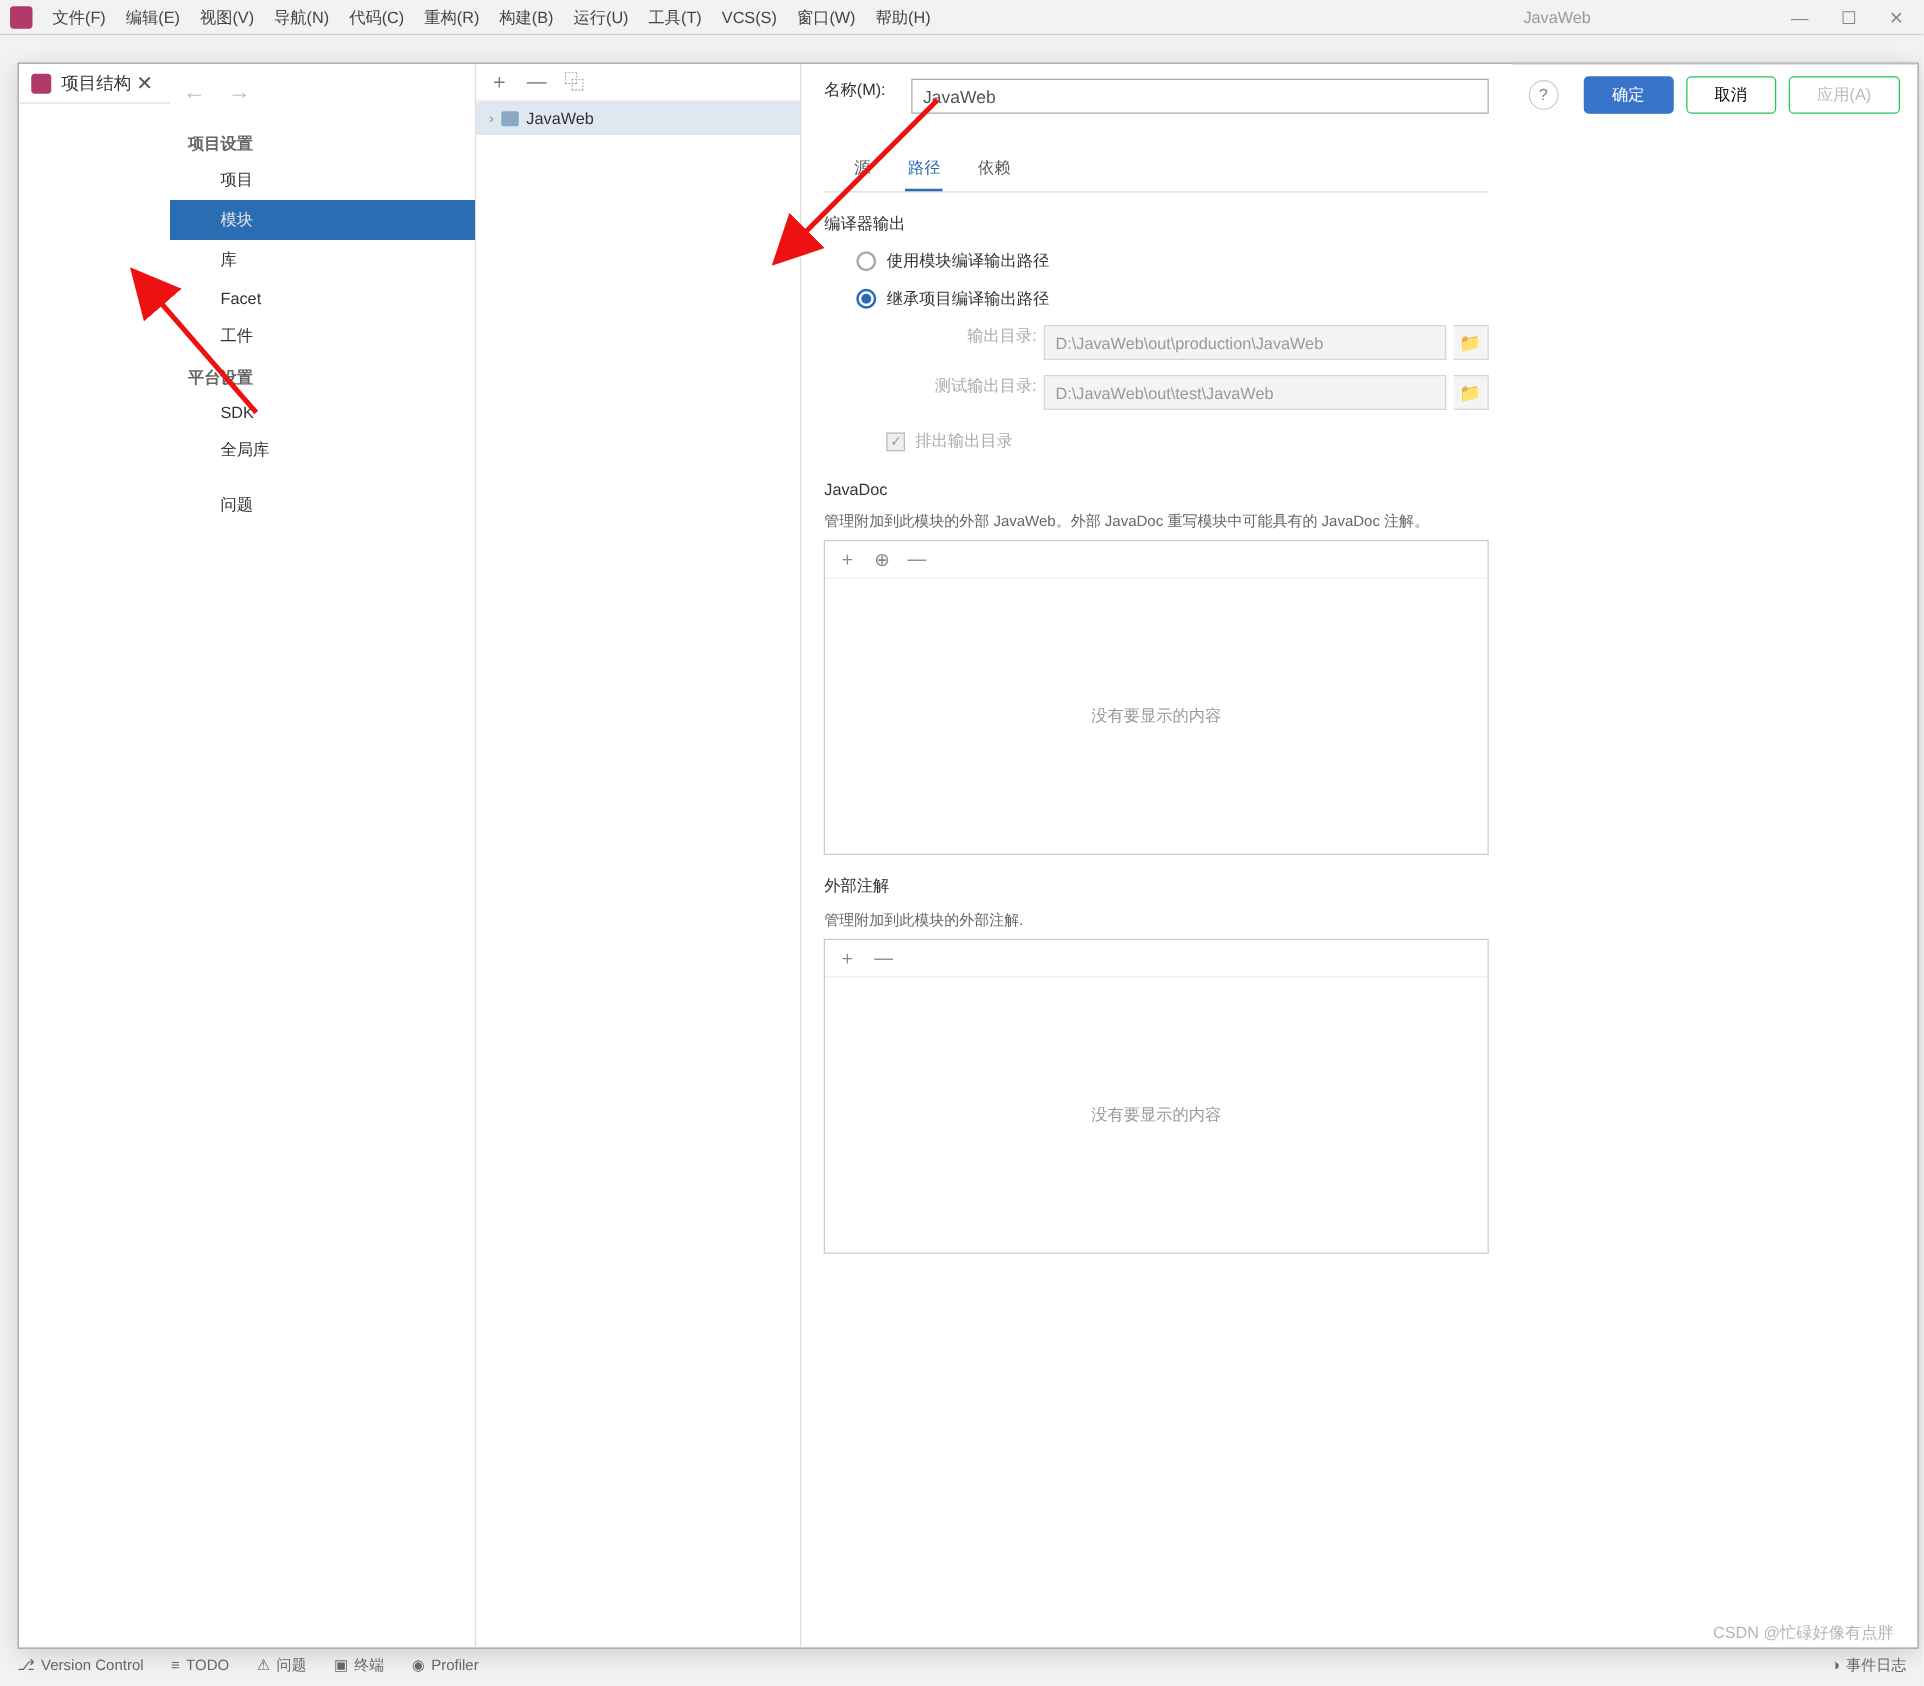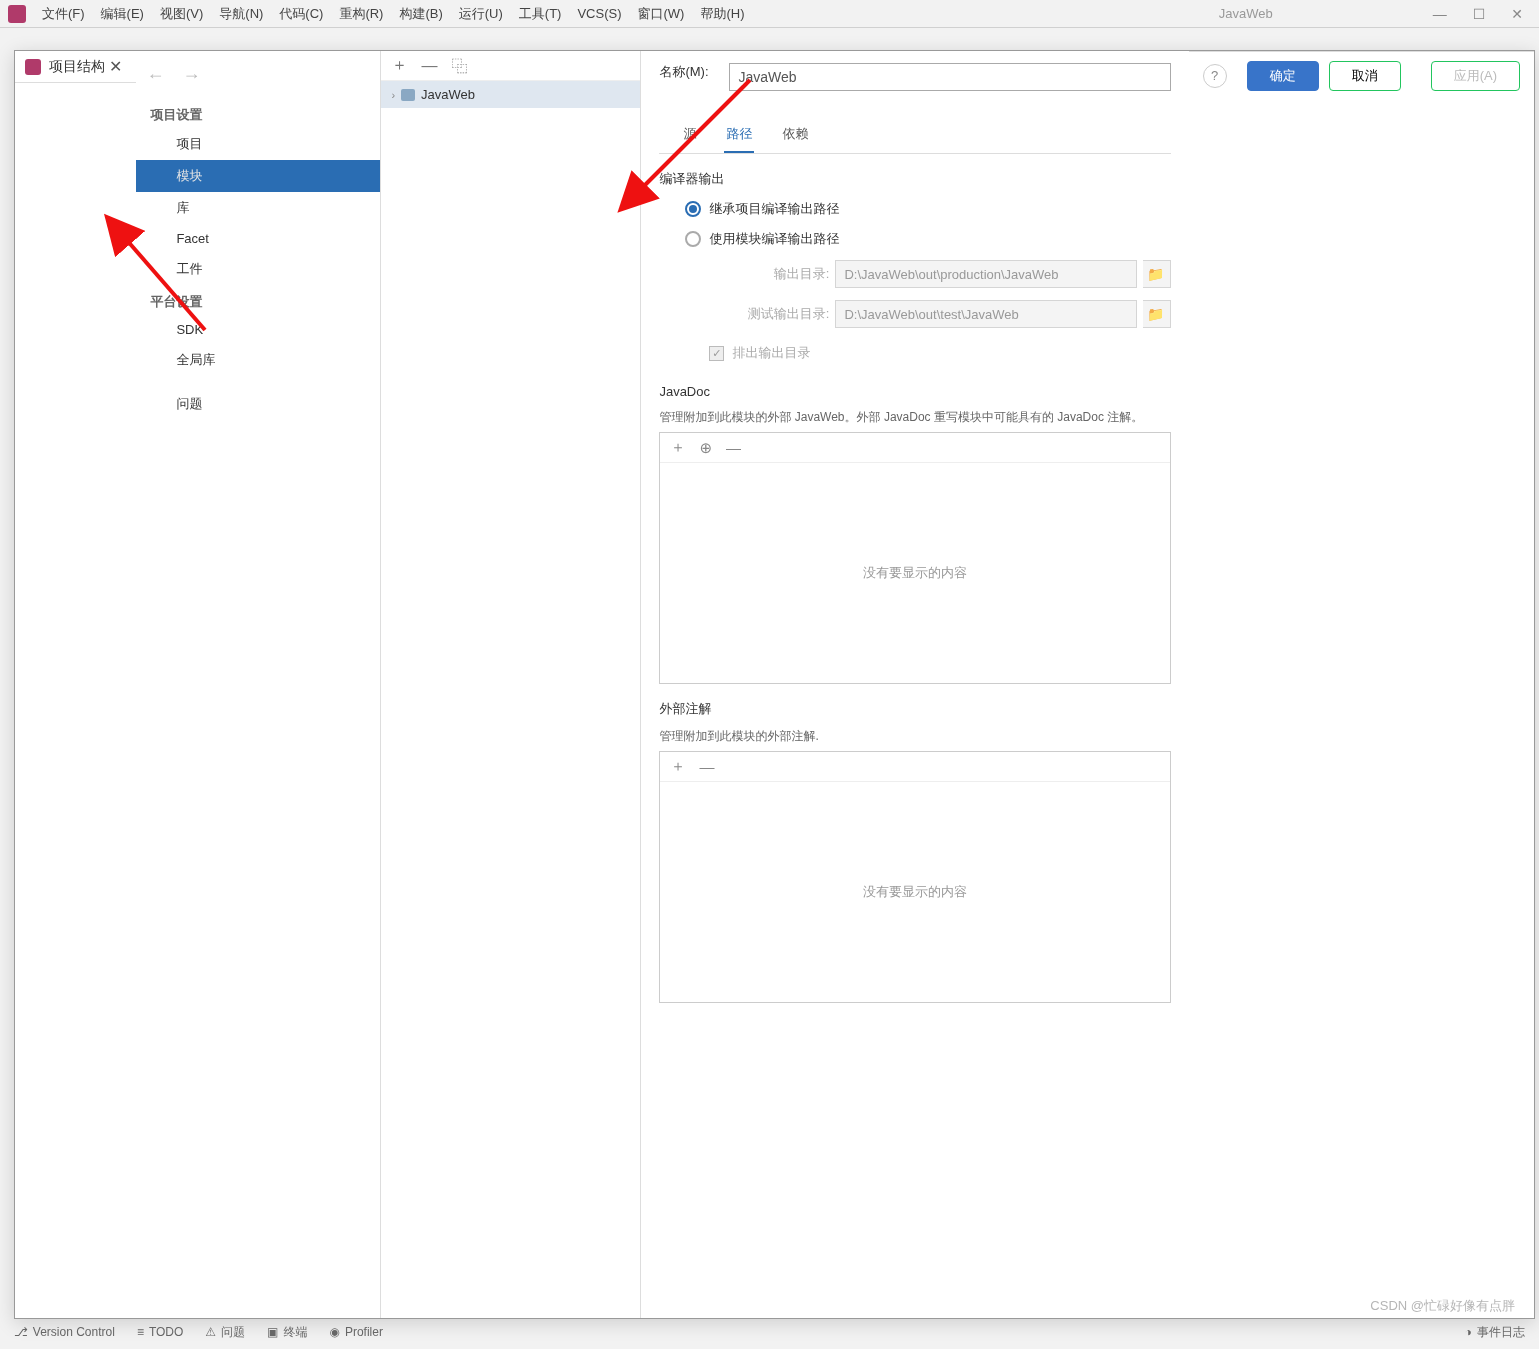--- a/index.html
+++ b/index.html
@@ -48,41 +48,41 @@
 .tabs { display: flex; gap: 26px; padding: 6px 22px 0; border-bottom: 1px solid #ddd; font-size: 13px; }
 .tabs .tab { padding: 6px 2px 8px; cursor: pointer; color: #555; border-bottom: 2px solid transparent; }
 .tabs .tab.active { color: #2a6db3; border-bottom: 2px solid #2a6db3; }
 
 .section-h { font-size: 13px; padding: 16px 0 6px 0; color: #333; }
 .radio-row { display: flex; align-items: center; padding: 6px 0 6px 26px; font-size: 13px; gap: 8px; }
 .radio { width: 16px; height: 16px; border: 2px solid #2a6db3; border-radius: 50%; display: inline-flex; align-items: center; justify-content: center; }
 .radio.on::after { content: ""; width: 8px; height: 8px; background: #2a6db3; border-radius: 50%; }
 .radio.off { border-color: #aaa; }
 
-.field-row { display: flex; align-items: center; padding: 6px 0 6px 50px; gap: 6px; }
+.field-row { display: flex; align-items: flex-start; padding: 6px 0 6px 50px; gap: 6px; }
 .field-row label { width: 120px; text-align: right; font-size: 13px; color: #aaa; }
 .field-row input { flex: 1; height: 28px; border: 1px solid #d5d5d5; background: #f4f4f4; color: #999; padding: 0 8px; font-size: 13px; }
 .field-row .browse { width: 28px; height: 28px; border: 1px solid #d5d5d5; border-left: none; background: #f4f4f4; color: #bbb; display: flex; align-items: center; justify-content: center; cursor: pointer; }
 
 .check-row { display: flex; align-items: center; gap: 8px; padding: 10px 0 6px 50px; font-size: 13px; color: #aaa; }
 .checkbox { width: 15px; height: 15px; border: 1px solid #bbb; background: #eee; display: flex; align-items: center; justify-content: center; font-size: 11px; color: #999; }
 
 .desc { font-size: 12px; color: #666; padding: 4px 0 2px; }
 
 .listbox { border: 1px solid #ccc; margin-top: 4px; }
 .listbox .lb-toolbar { height: 30px; display: flex; align-items: center; gap: 14px; padding: 0 10px; border-bottom: 1px solid #eee; color: #888; }
 .listbox .lb-toolbar span { cursor: pointer; font-size: 15px; }
 .listbox .lb-body { height: 220px; display: flex; align-items: center; justify-content: center; color: #999; font-size: 13px; }
 
 .dialog-footer { height: 48px; border-top: 1px solid #ddd; display: flex; align-items: center; padding: 0 14px; gap: 10px; }
 .dialog-footer .helpbtn { width: 24px; height: 24px; border: 1px solid #ccc; border-radius: 50%; display: flex; align-items: center; justify-content: center; color: #888; cursor: pointer; font-size: 13px; }
 .dialog-footer .spacer { flex: 1; }
 .dialog-footer button { height: 30px; padding: 0 22px; border: 1px solid #22c55e; background: #fff; border-radius: 4px; font-size: 13px; cursor: pointer; }
 .dialog-footer button.primary { background: #3874c9; color: #fff; border-color: #3874c9; }
-.dialog-footer button.disabled { color: #bbb; margin-left: 20px; }
+.dialog-footer button.disabled { color: #bbb; }
 
 
 .statusbar { position: absolute; left: 0; right: 0; bottom: 6px; height: 22px; display: flex; align-items: center; gap: 22px; padding: 0 14px; font-size: 12px; color: #666; }
 .statusbar .sbitem { display: flex; align-items: center; gap: 5px; cursor: pointer; }
 .statusbar .spacer { flex: 1; }
 
 
 .watermark { position: absolute; right: 24px; bottom: 34px; font-size: 13px; color: rgba(120,120,120,.55); }
 
 
@@ -163,26 +163,26 @@
       </div>
 
       <div class="tabs">
         <div class="tab">源</div>
         <div class="tab active">路径</div>
         <div class="tab">依赖</div>
       </div>
 
       <div class="section-h">编译器输出</div>
       <div class="radio-row">
+        <span class="radio off"></span>
+        <span>使用模块编译输出路径</span>
+      </div>
+      <div class="radio-row">
         <span class="radio on"></span>
         <span>继承项目编译输出路径</span>
-      </div>
-      <div class="radio-row">
-        <span class="radio off"></span>
-        <span>使用模块编译输出路径</span>
       </div>
 
       <div class="field-row">
         <label>输出目录:</label>
         <input type="text" disabled="" value="D:\JavaWeb\out\production\JavaWeb" style="">
         <span class="browse">📁</span>
       </div>
       <div class="field-row">
         <label>测试输出目录:</label>
         <input type="text" disabled="" value="D:\JavaWeb\out\test\JavaWeb" style="">

